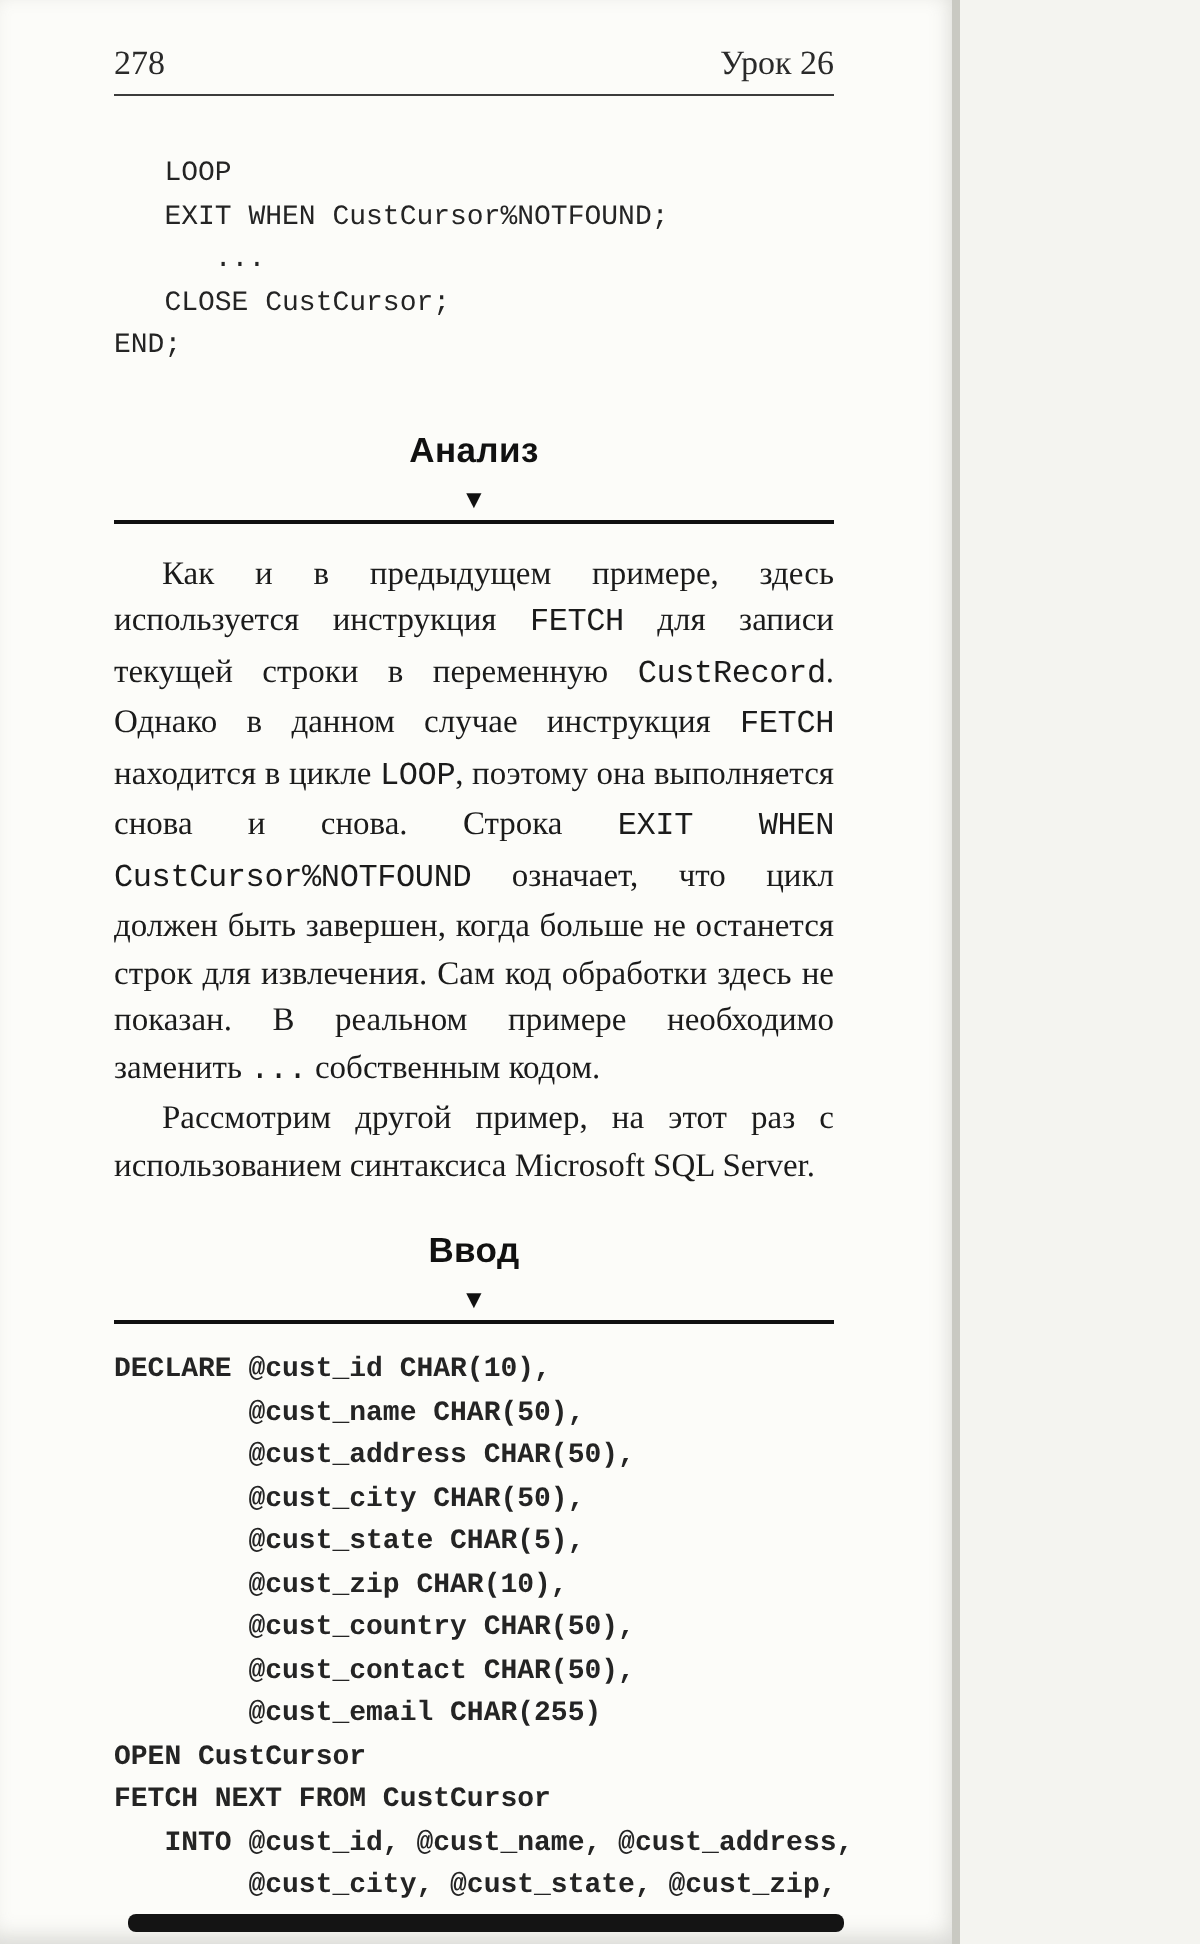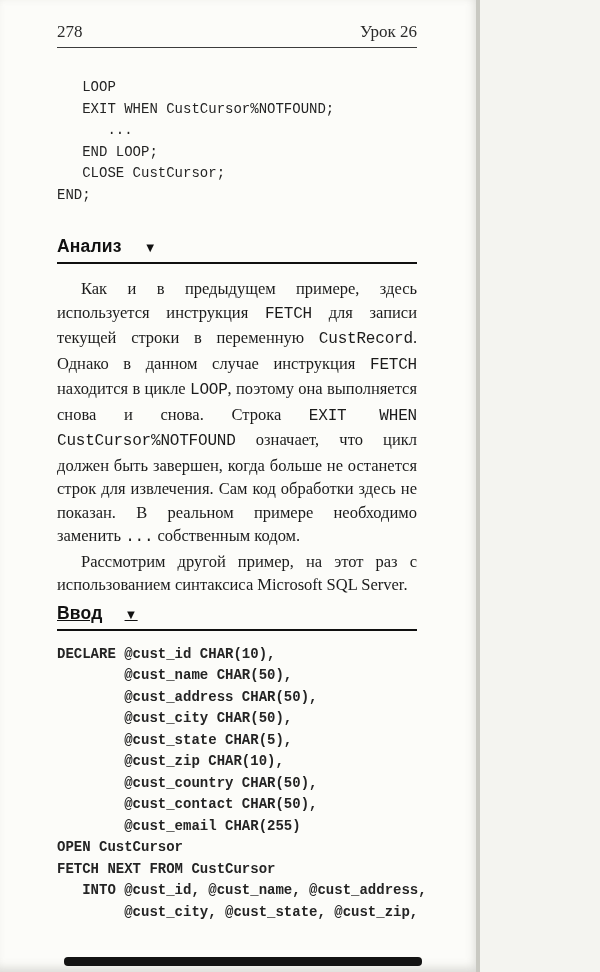--- a/index.html
+++ b/index.html
@@ -41,24 +41,25 @@
   .code-line { white-space: pre; min-height: 21.5px; }
   .section-head {
     font-family: "Liberation Sans", sans-serif;
     font-weight: bold;
     font-size: 17.5px;
     letter-spacing: 0.2px;
     color: #111;
     margin-bottom: 5px;
     display: flex;
     align-items: center;
-    gap: 22px;
+    gap: 6px;
+    flex-direction: column;
   }
   .section-head.analysis { margin-top: 30px; }
-  .section-head.input { margin-top: 6px; text-decoration: underline; }
+  .section-head.input { margin-top: 21px; }
   .section-marker { font-size: 13px; line-height: 1; position: relative; top: 1px; }
   .section-rule {
     border-top: 2.5px solid #101010;
     margin-bottom: 13px;
   }
   .para {
     font-family: "Liberation Serif", serif;
     font-size: 16.5px;
     line-height: 23.5px;
     text-align: justify;
@@ -91,21 +92,21 @@
 <body>
 
 <div class="page">
 
   <div class="page-header">
     <span>278</span>
     <span>Урок 26</span>
   </div>
   <div class="header-rule"></div>
 
-  <div class="code-block plsql"><div class="code-line">   LOOP</div><div class="code-line">   EXIT WHEN CustCursor%NOTFOUND;</div><div class="code-line">      ...</div><div class="code-line">   END LOOP;</div><div class="code-line">   CLOSE CustCursor;</div><div class="code-line">END;</div></div>
+  <div class="code-block plsql"><div class="code-line">   LOOP</div><div class="code-line">   EXIT WHEN CustCursor%NOTFOUND;</div><div class="code-line">      ...</div><div class="code-line">   CLOSE CustCursor;</div><div class="code-line">END;</div></div>
 
   <div class="section-head analysis">
     <span>Анализ</span>
     <span class="section-marker">▼</span>
   </div>
   <div class="section-rule"></div>
 
   <p class="para"><span class="plain-text">Как и в предыдущем примере, здесь используется инструкция </span><span class="inline-code">FETCH</span><span class="plain-text"> для записи текущей строки в переменную </span><span class="inline-code">CustRecord</span><span class="plain-text">. Однако в данном случае инструкция </span><span class="inline-code">FETCH</span><span class="plain-text"> находится в цикле </span><span class="inline-code">LOOP</span><span class="plain-text">, поэтому она выполняется снова и снова. Строка </span><span class="inline-code">EXIT WHEN CustCursor%NOTFOUND</span><span class="plain-text"> означает, что цикл должен быть завершен, когда больше не останется строк для извлечения. Сам код обработки здесь не показан. В реальном примере необходимо заменить </span><span class="inline-code">...</span><span class="plain-text"> собственным кодом.</span></p>
   <p class="para"><span class="plain-text">Рассмотрим другой пример, на этот раз с использованием синтаксиса Microsoft SQL Server.</span></p>
 

